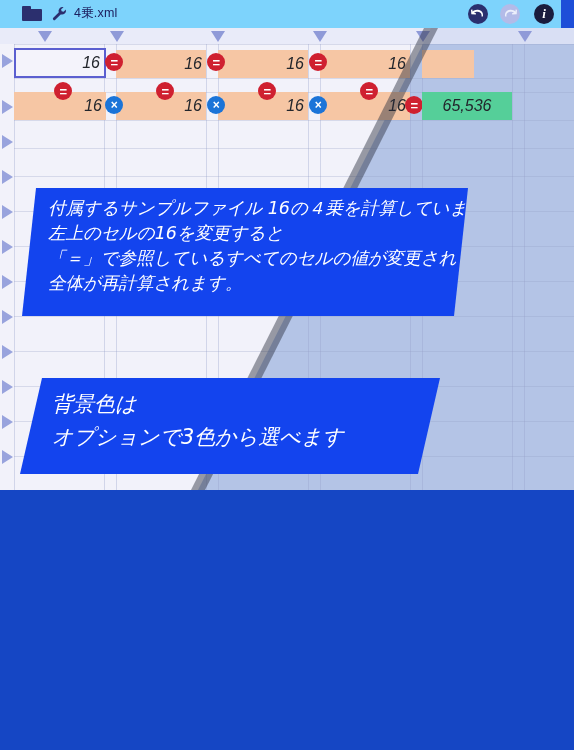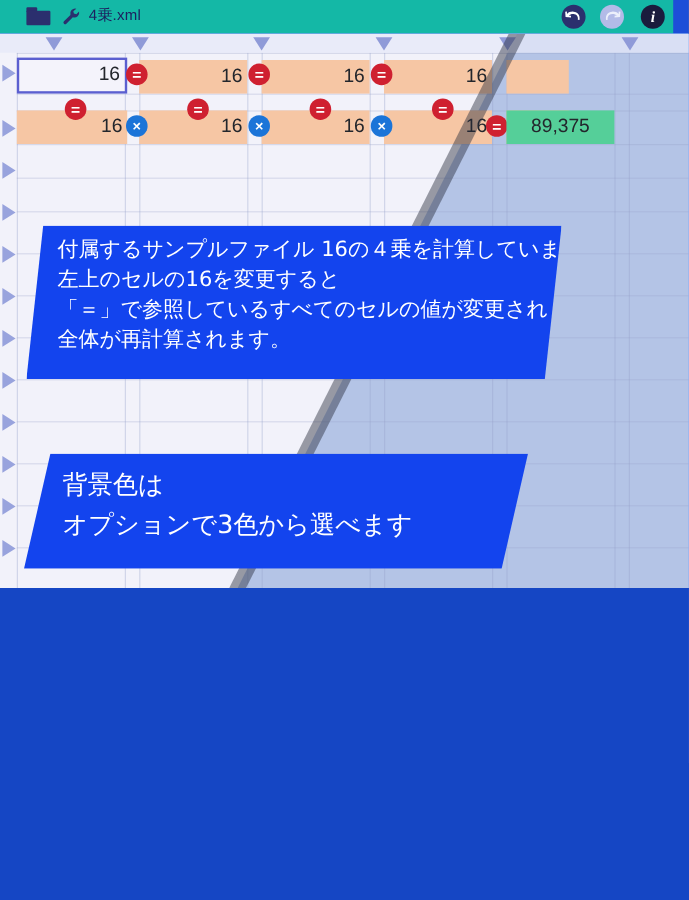--- a/index.html
+++ b/index.html
@@ -6,21 +6,21 @@
   body{
     width:574px;height:750px;overflow:hidden;
     font-family:"Liberation Sans","DejaVu Sans",sans-serif;
     background:#1d4ed8;position:relative;
   }
   #root{position:absolute;inset:0;width:574px;height:750px;overflow:hidden;}
 
   
   .topbar{
     position:absolute;left:0;top:0;width:561px;height:28px;
-    background:#14b8a6;
+    background:#7dd3fc;
   }
   .topbar-inner{position:relative;width:100%;height:100%;}
   .tb-folder{position:absolute;left:22px;top:6px;width:20px;height:15px;}
   .tb-folder .ftab{position:absolute;left:0;top:0;width:9px;height:4px;background:#2b2f6e;border-radius:1px 1px 0 0;}
   .tb-folder .fbody{position:absolute;left:0;top:3px;width:20px;height:12px;background:#2b2f6e;border-radius:1px;}
   .tb-wrench{position:absolute;left:51px;top:5px;width:18px;height:18px;}
   .tb-title{
     position:absolute;left:74px;top:5px;
     font-size:12.5px;color:#1d2060;letter-spacing:.2px;
     white-space:nowrap;
@@ -31,21 +31,21 @@
   .tb-info{left:534px;background:#1a1c3d;}
   .tb-icon svg{display:block;}
   .tb-info .ichar{
     position:absolute;left:0;top:0;width:20px;height:20px;
     color:#fff;font-style:italic;font-weight:bold;font-size:13px;
     font-family:"Liberation Serif",serif;
     display:flex;align-items:center;justify-content:center;
   }
 
   
-  .sheet{position:absolute;left:0;top:28px;width:574px;height:462px;overflow:hidden;background:#3b82f6;}
+  .sheet{position:absolute;left:0;top:28px;width:574px;height:462px;overflow:hidden;background:#22c55e;font-style:italic;}
   .sheet-left{position:absolute;inset:0;background:#f2f2fa;}
   .sheet-right{
     position:absolute;inset:0;background:#b4c4e6;
     clip-path:polygon(431px 0, 574px 0, 574px 462px, 198px 462px);
   }
   .diag-shadow{
     position:absolute;left:0;top:0;width:574px;height:462px;
     background:linear-gradient(105deg, rgba(0,0,0,0) 0 0);
     clip-path:polygon(424px 0, 438px 0, 205px 462px, 191px 462px);
     background-color:rgba(40,45,60,.45);
@@ -225,21 +225,21 @@
     <div class="badge x" style="left:207px;top:68px">
         <span class="bi">×</span>
       </div>
     <div class="badge x" style="left:309px;top:68px">
         <span class="bi">×</span>
       </div>
     <div class="badge eq" style="left:405px;top:68px">
         <span class="bi">=</span>
       </div>
 
-    <div class="cell green" style="left:422px;top:64px;width:90px;height:28px">89,375</div>
+    <div class="cell green" style="left:422px;top:64px;width:90px;height:28px">65,536</div>
 
     <div class="diag-shadow"></div>
 
     <div class="callout" id="callout1">
       <div class="ctext">付属するサンプルファイル 16の４乗を計算しています。
 左上のセルの16を変更すると
 「＝」で参照しているすべてのセルの値が変更され
 全体が再計算されます。</div>
     </div>
     <div class="callout" id="callout2">

